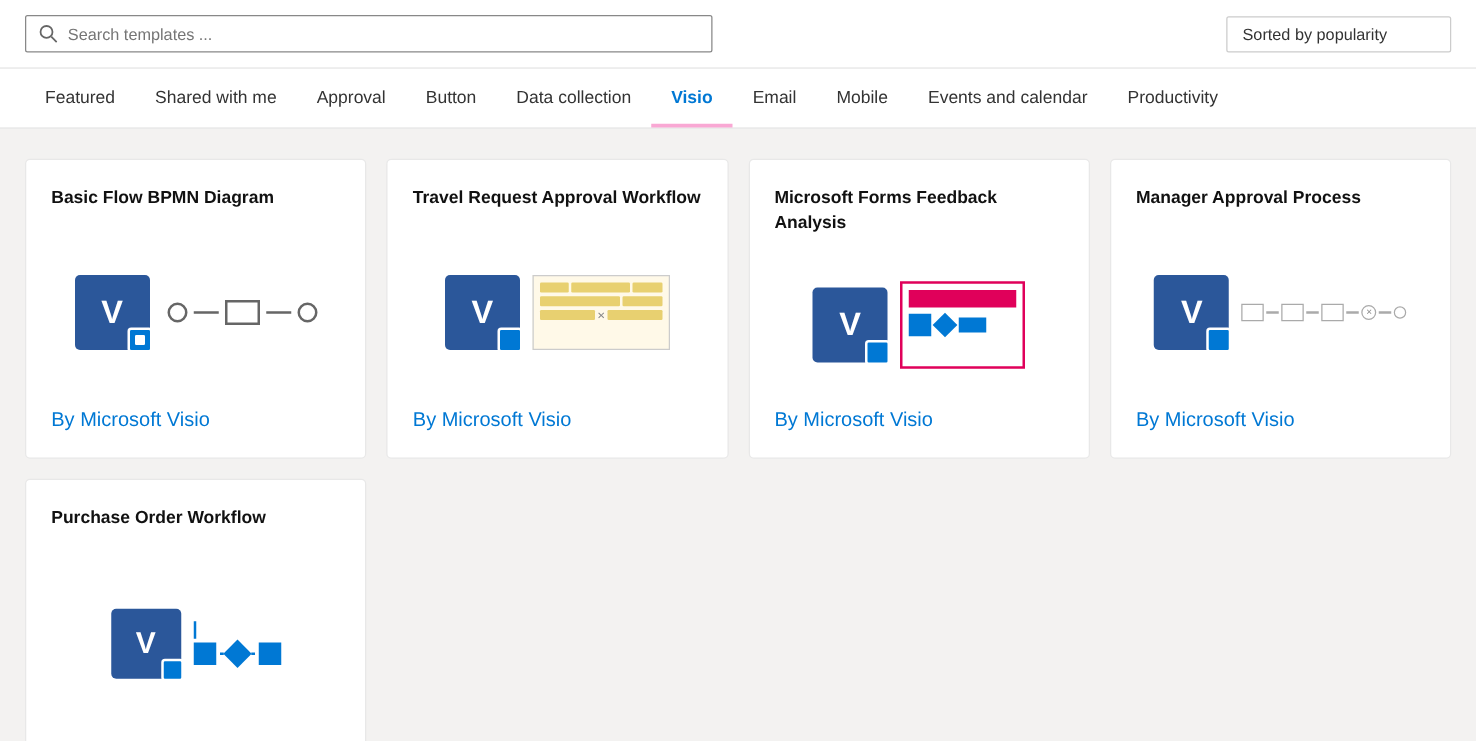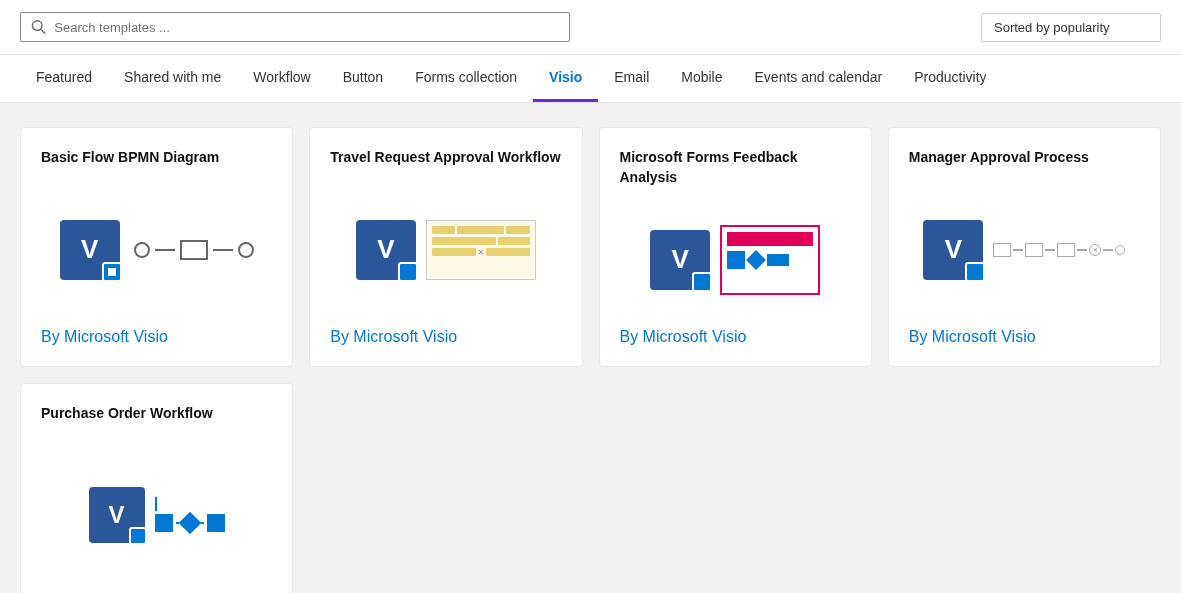--- a/index.html
+++ b/index.html
@@ -58,21 +58,21 @@
       font-size: 14px;
       color: #333;
       cursor: pointer;
       border-bottom: 3px solid transparent;
       white-space: nowrap;
       text-decoration: none;
     }
 
     .nav-tab.active {
       color: #0078d4;
-      border-bottom: 3px solid #6d28d9;
+      border-bottom: 3px solid #f9a8d4;
       font-weight: 600;
     }
 
     .main-content {
       padding: 24px 20px;
       background: #f3f2f1;
       min-height: 450px;
     }
 
     .cards-grid {
@@ -131,23 +131,23 @@
       <line x1="10.5" y1="10.5" x2="15" y2="15" stroke="#666" stroke-width="1.5"></line>
     </svg>
     <input type="text" placeholder="Search templates ..." style="">
   </div>
   <div class="sort-box">Sorted by popularity</div>
 </div>
 
 <div class="nav-tabs">
   <span class="nav-tab">Featured</span>
   <span class="nav-tab">Shared with me</span>
-  <span class="nav-tab">Workflow</span>
+  <span class="nav-tab">Approval</span>
   <span class="nav-tab">Button</span>
-  <span class="nav-tab">Forms collection</span>
+  <span class="nav-tab">Data collection</span>
   <span class="nav-tab active">Visio</span>
   <span class="nav-tab">Email</span>
   <span class="nav-tab">Mobile</span>
   <span class="nav-tab">Events and calendar</span>
   <span class="nav-tab">Productivity</span>
 
 </div>
 
 <div class="main-content">
 

